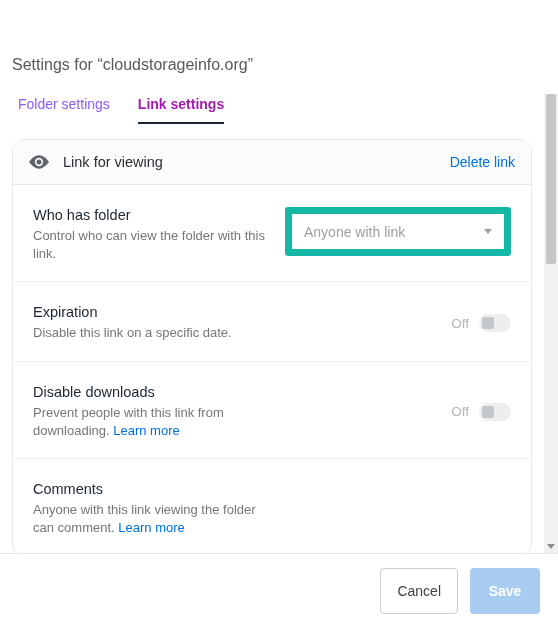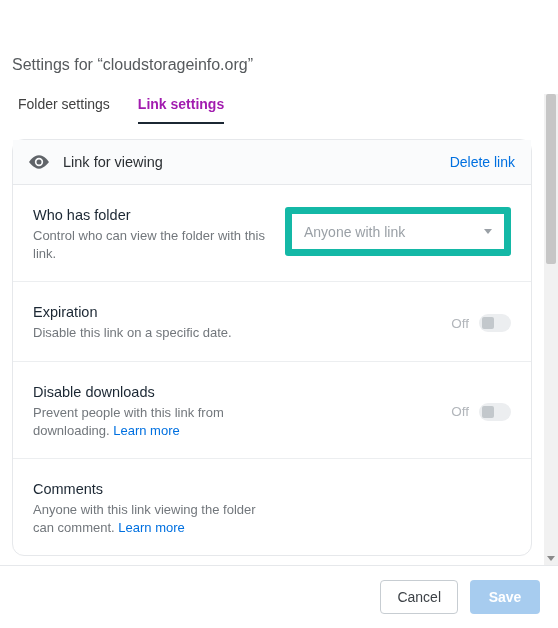--- a/index.html
+++ b/index.html
@@ -2,21 +2,21 @@
 <html><head>
 <meta charset="utf-8">
 <style>
   * { box-sizing: border-box; margin: 0; padding: 0; }
   html, body { width: 558px; height: 628px; font-family: -apple-system, BlinkMacSystemFont, "Segoe UI", Helvetica, Arial, sans-serif; color: #1b2733; background: #fff; }
   .page { width: 558px; height: 628px; display: flex; flex-direction: column; }
   .content-area { flex: 1 1 auto; overflow: hidden; position: relative; }
   .header { padding: 12px 12px 0 12px; }
   .title { font-size: 16px; font-weight: 400; color: #565a5d; }
   .tabs { display: flex; gap: 28px; padding: 22px 12px 0 18px; border-bottom: 1px solid transparent; }
-  .tab { font-size: 14px; color: #404040; padding-bottom: 10px; cursor: pointer; }
+  .tab { font-size: 14px; color: #8b5cf6; padding-bottom: 10px; cursor: pointer; }
   .tab.active { color: #a21caf; font-weight: 600; border-bottom: 2px solid #1b2733; }
   .panel { margin: 14px 12px 0 12px; border: 1px solid #e6e8eb; border-radius: 12px; background: #fff; }
   .panel-head { display: flex; align-items: center; padding: 14px 16px; background: #fafbfc; border-bottom: 1px solid #e6e8eb; }
   .eye { display: inline-flex; margin-right: 14px; color: #606469; }
   .panel-head-title { font-size: 14.5px; color: #2b2f33; flex: 1; }
   .delete-link { color: #0070e0; font-size: 14px; cursor: pointer; }
   .section { padding: 22px 20px 18px 20px; border-bottom: 1px solid #eceef0; display: flex; }
   .section:last-of-type { border-bottom: none; }
   .section-left { flex: 1 1 auto; padding-right: 14px; }
   .section-title { font-size: 14.5px; color: #1b2733; margin-bottom: 4px; }
@@ -27,21 +27,21 @@
   .toggle-wrap { display: flex; align-items: center; gap: 10px; }
   .toggle-label { font-size: 13.5px; color: #b2b6bb; }
   .toggle { width: 32px; height: 18px; background: #eceef0; border-radius: 9px; position: relative; cursor: pointer; }
   .toggle .knob { width: 12px; height: 12px; background: #c3c8cc; border-radius: 2px; position: absolute; top: 3px; left: 3px; }
   .scrollbar-stub { position: absolute; right: 0; top: 94px; width: 14px; bottom: 0; background: #f1f1f1; }
   .scrollbar-thumb { position: absolute; left: 2px; right: 2px; top: 0; height: 170px; background: #c6c6c6; border-radius: 2px; }
   .scrollbar-arrow { position: absolute; left: 0; right: 0; height: 14px; display:flex; align-items:center; justify-content:center; }
   .scrollbar-arrow.bottom { bottom: 0; }
   .scrollbar-arrow .tri { width:0;height:0;border-left:4px solid transparent;border-right:4px solid transparent;border-top:5px solid #8a8a8a; }
   .footer { border-top: 1px solid #e6e8eb; padding: 14px 18px 14px 0; display: flex; justify-content: flex-end; gap: 12px; background:#fff; }
-  .btn { height: 34px; min-width: 70px; border-radius: 4px; font-size: 14px; display:flex; align-items:center; justify-content:center; padding: 0 16px; cursor: pointer; }
+  .btn { height: 46px; min-width: 70px; border-radius: 4px; font-size: 14px; display:flex; align-items:center; justify-content:center; padding: 0 16px; cursor: pointer; }
   .btn-cancel { border: 1px solid #c7cdd2; background: #fff; color: #3d4247; }
   .btn-save { background: #a7ccef; color: #fff; border: none; font-weight: 600; }
   .main-scroll { position: absolute; left:0; right:14px; top:0; bottom:0;margin-top:44px; }
 </style>
 </head>
 <body>
 <div class="page">
 
   <div class="content-area">
     <div class="main-scroll">

